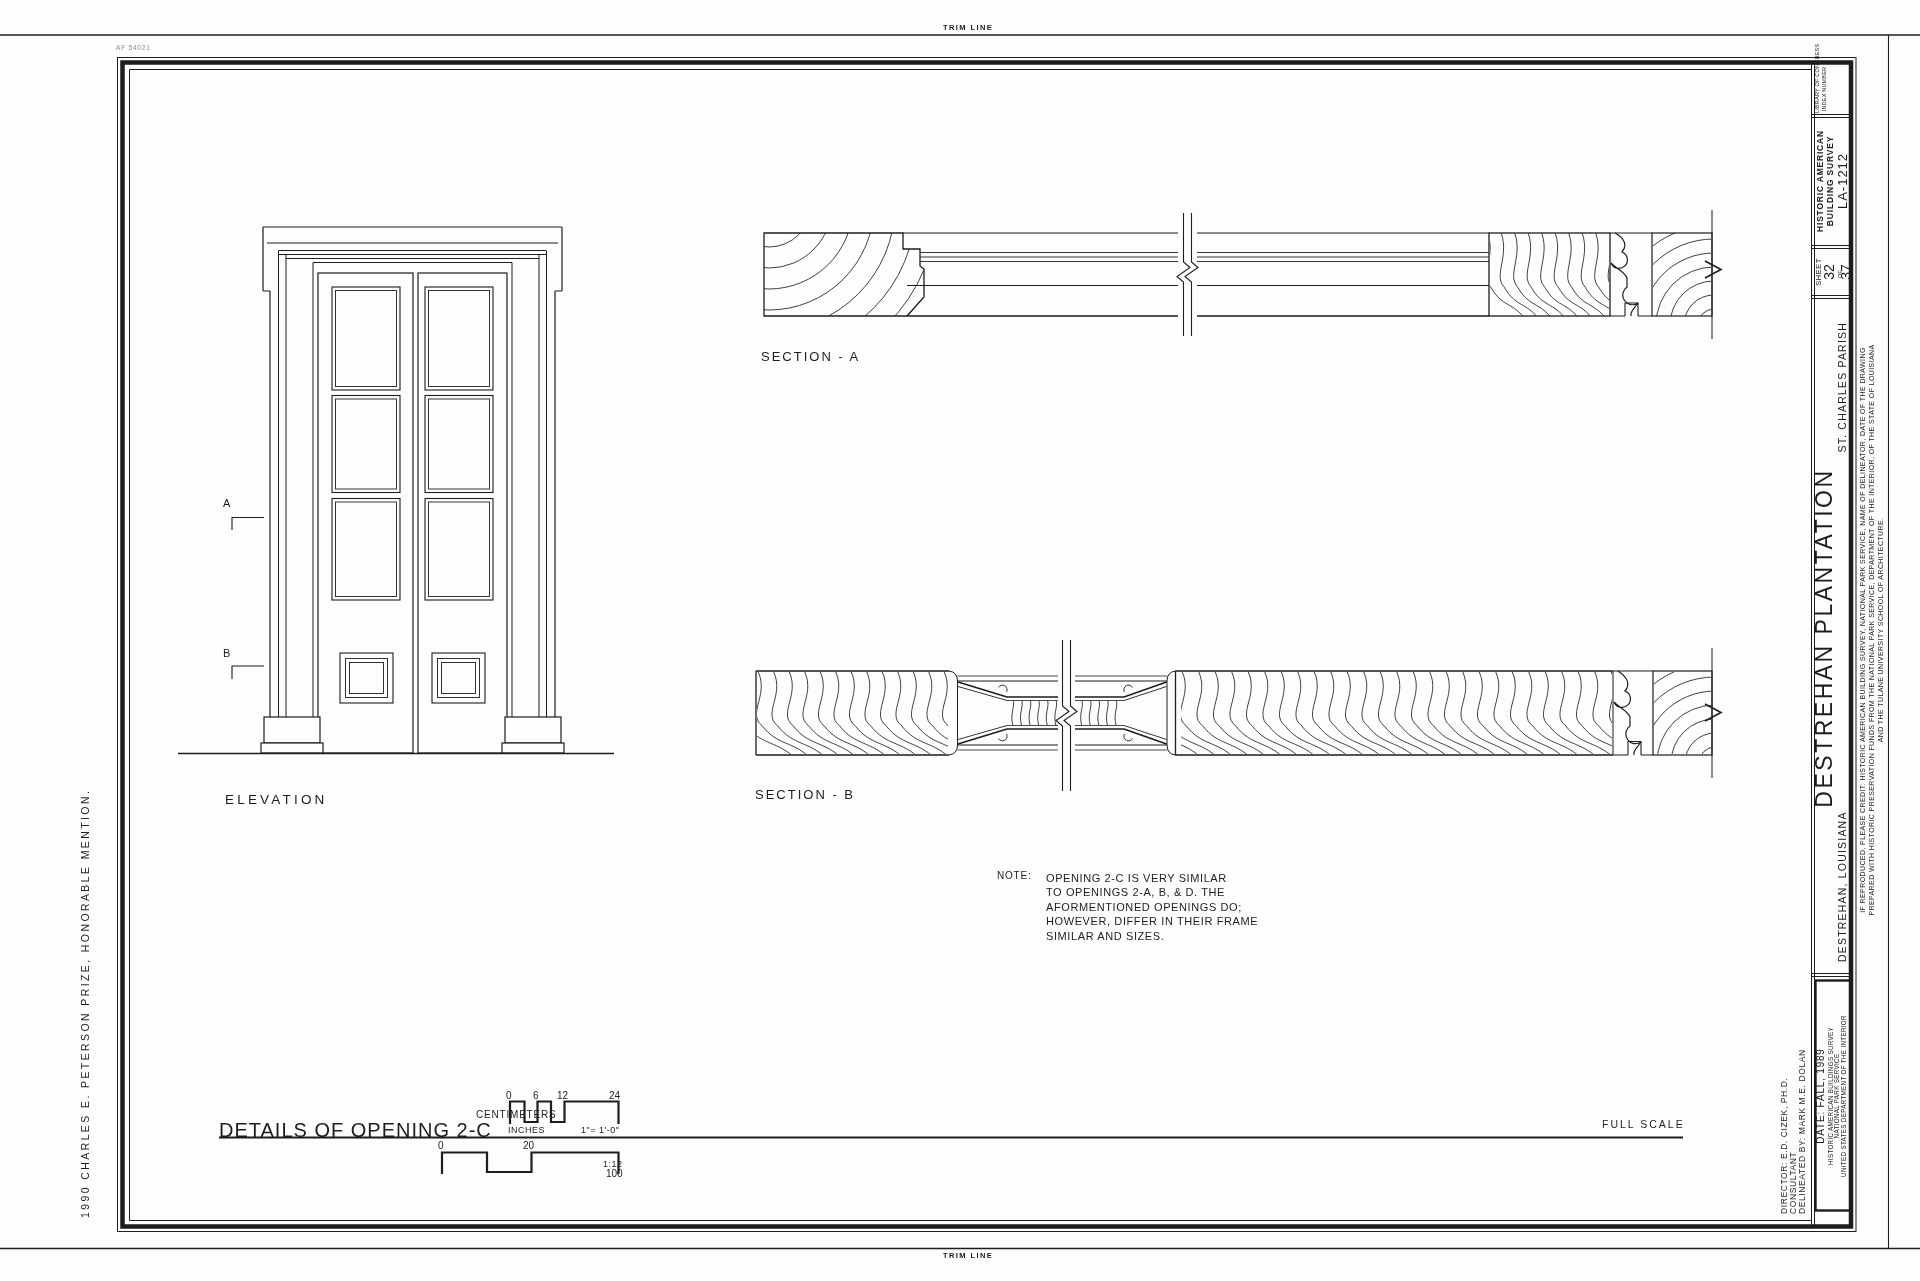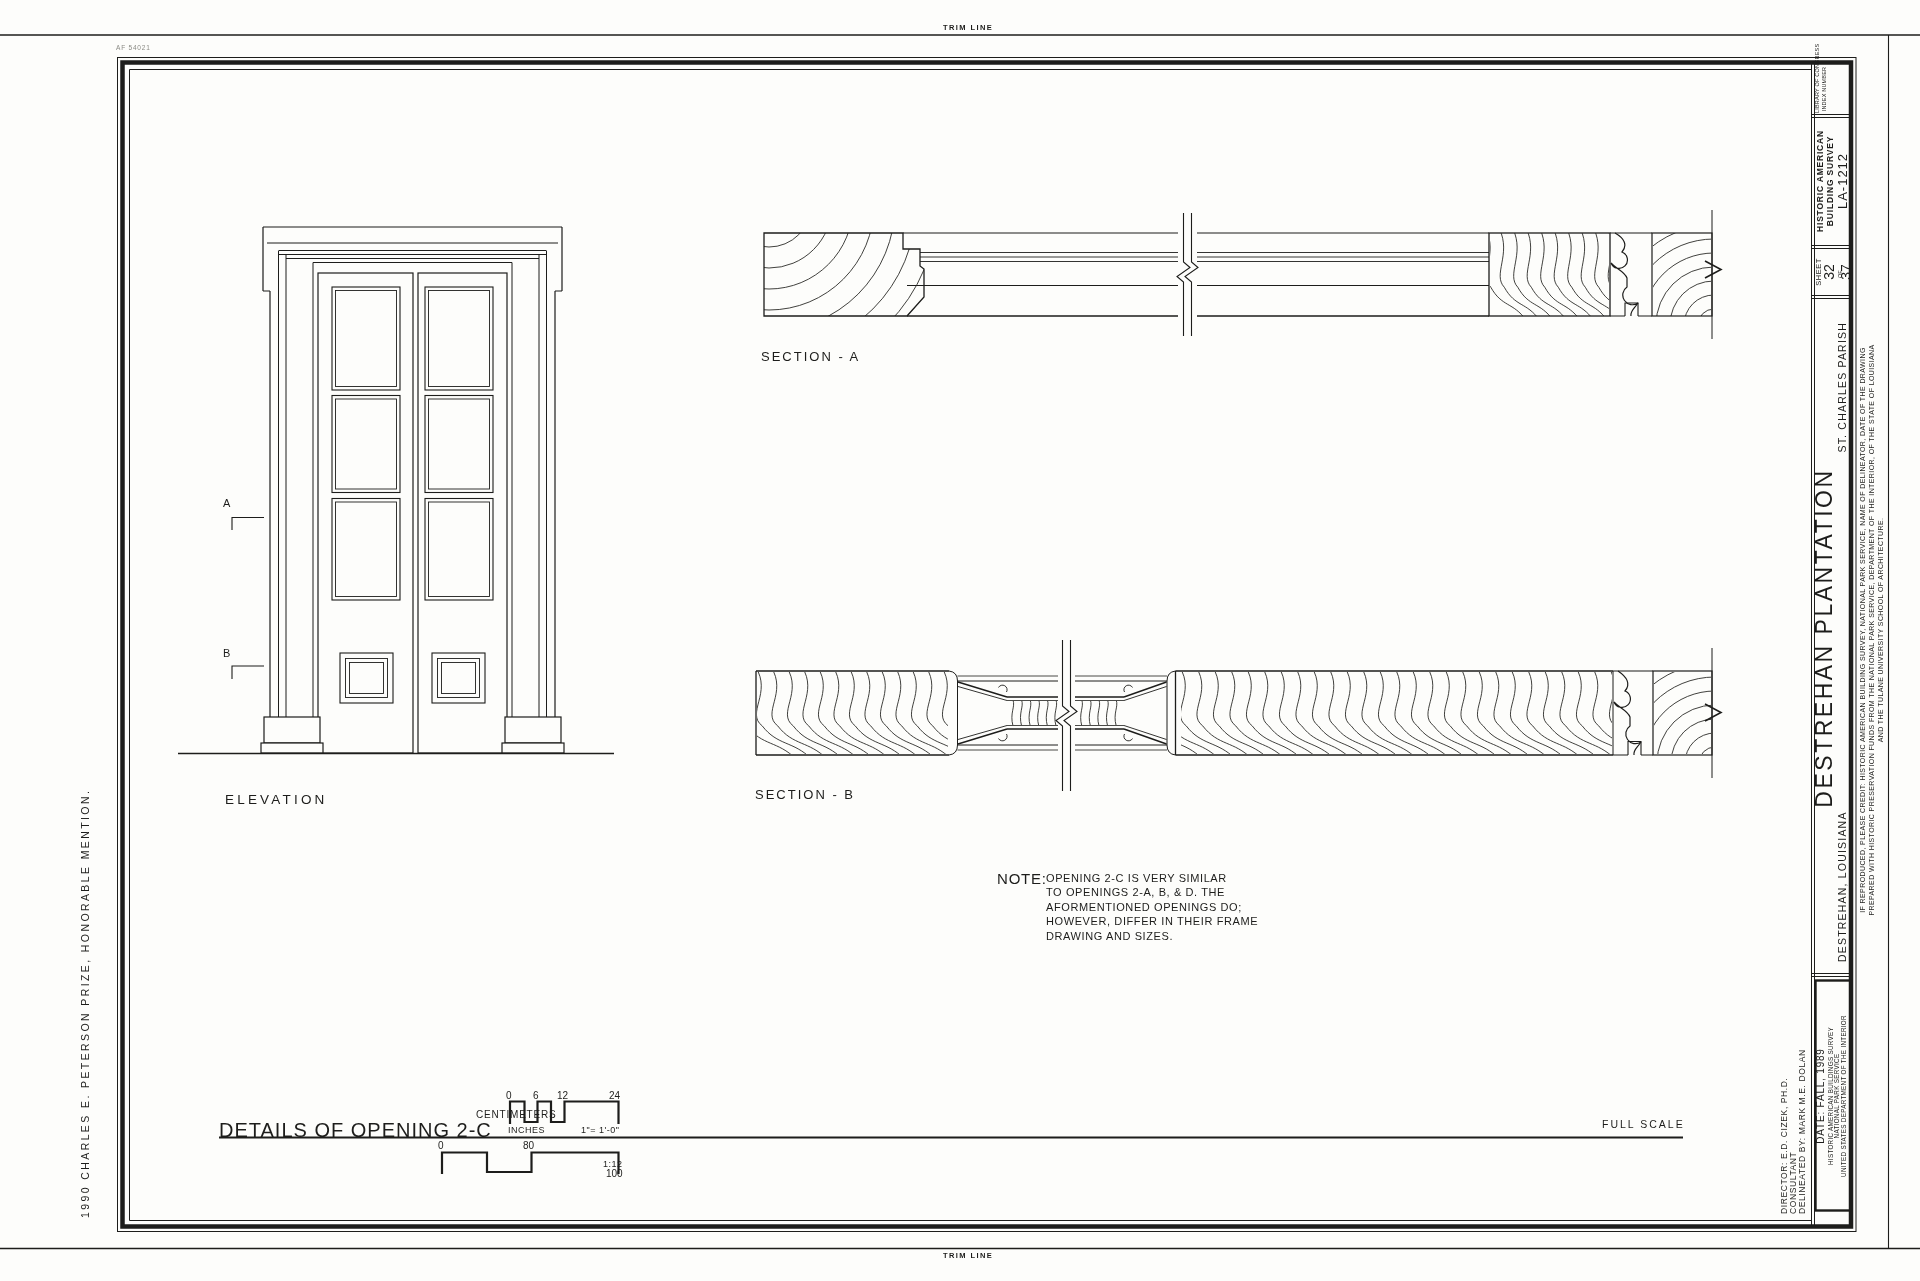--- a/index.html
+++ b/index.html
@@ -287,38 +287,38 @@
   <div class="t v ctr" style="left:1828px;top:1209px;width:226px;font-size:6.3px;letter-spacing:.3px;">HISTORIC AMERICAN BUILDINGS SURVEY</div>
   <div class="t v ctr" style="left:1834px;top:1209px;width:226px;font-size:6.3px;letter-spacing:.3px;">NATIONAL PARK SERVICE</div>
   <div class="t v ctr" style="left:1841px;top:1209px;width:226px;font-size:6.3px;letter-spacing:.3px;">UNITED STATES DEPARTMENT OF THE INTERIOR</div>
 
   <div class="t" style="left:223px;top:498px;font-size:11px;">A</div>
   <div class="t" style="left:223px;top:648px;font-size:11px;">B</div>
   <div class="t" style="left:225px;top:793px;font-size:13.5px;letter-spacing:3.2px;">ELEVATION</div>
   <div class="t" style="left:761px;top:350px;font-size:13px;letter-spacing:2px;">SECTION - A</div>
   <div class="t" style="left:755px;top:788px;font-size:13px;letter-spacing:2px;">SECTION - B</div>
 
-  <div class="t" style="left:997px;top:871px;font-size:15px;letter-spacing:.8px;">NOTE:</div>
+  <div class="t" style="left:997px;top:871px;font-size:10px;letter-spacing:.8px;">NOTE:</div>
   <div class="t note-lines" style="left:1046px;top:871px;">
     <div>OPENING 2-C IS VERY SIMILAR</div>
     <div>TO OPENINGS 2-A, B, &amp; D. THE</div>
     <div>AFORMENTIONED OPENINGS DO;</div>
     <div>HOWEVER, DIFFER IN THEIR FRAME</div>
-    <div>DRAWING AND SIZES.</div>
+    <div>SIMILAR AND SIZES.</div>
   </div>
 
   <div class="t" style="left:219px;top:1106px;font-size:20px;letter-spacing:1px;margin-top:14px;">DETAILS OF OPENING 2-C</div>
   <div class="t" style="left:1602px;top:1119px;font-size:10.5px;letter-spacing:2px;">FULL  SCALE</div>
 
   <div class="t" style="left:506px;top:1091px;font-size:10px;">0</div>
   <div class="t" style="left:533px;top:1091px;font-size:10px;">6</div>
   <div class="t" style="left:557px;top:1091px;font-size:10px;">12</div>
   <div class="t" style="left:609px;top:1091px;font-size:10px;">24</div>
   <div class="t" style="left:508px;top:1126px;font-size:9px;letter-spacing:.5px;">INCHES</div>
   <div class="t" style="left:581px;top:1126px;font-size:9px;letter-spacing:.5px;">1"= 1'-0"</div>
 
   <div class="t" style="left:438px;top:1141px;font-size:10px;">0</div>
-  <div class="t" style="left:523px;top:1141px;font-size:10px;">80</div>
+  <div class="t" style="left:523px;top:1141px;font-size:10px;">20</div>
   <div class="t" style="left:606px;top:1141px;font-size:10px;margin-top:28px;">100</div>
   <div class="t" style="left:440px;top:1110px;font-size:10px;letter-spacing:.8px;margin-left:36px;">CENTIMETERS</div>
   <div class="t" style="left:603px;top:1160px;font-size:9px;letter-spacing:.5px;">1:12</div>
 
 </div>
 
 </body></html>

